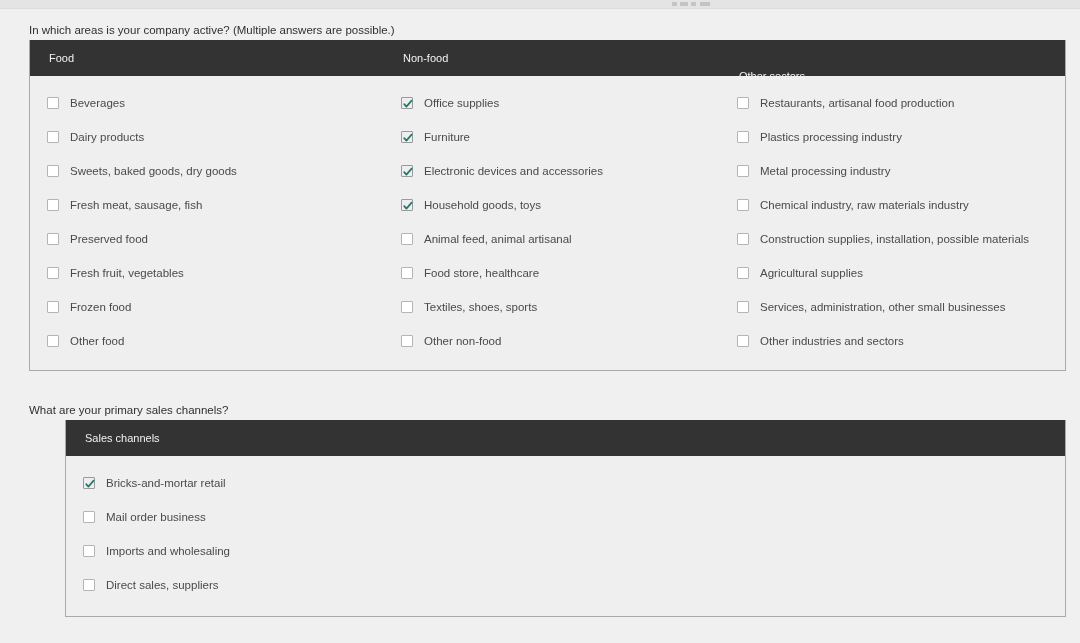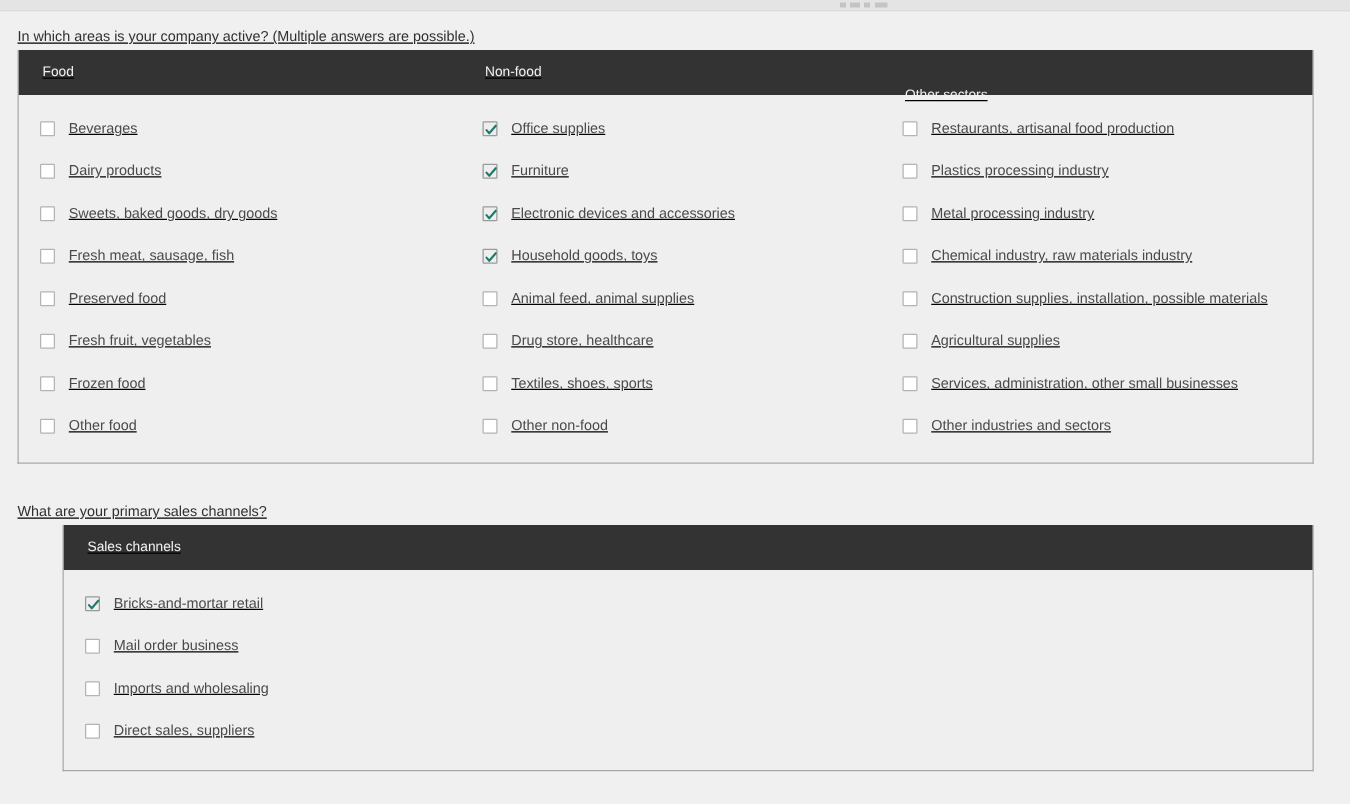--- a/index.html
+++ b/index.html
@@ -29,21 +29,21 @@
   }
   .top-strip .ghost {
     position: absolute;
     left: 672px;
     top: 2px;
     width: 38px;
     height: 4px;
     background: linear-gradient(to right,#b9b9b9 0 5px,transparent 5px 8px,#b9b9b9 8px 16px,transparent 16px 19px,#b9b9b9 19px 24px,transparent 24px 28px,#b9b9b9 28px 34px);
     opacity: .75;
   }
-  .section { position: absolute; left: 14px; text-decoration: underline; }
+  .section { position: absolute; left: 29px; }
   .q-label {
     font-size: 11.5px;
     color: #2f2f2f;
     line-height: 14px;
     margin-bottom: 3px;
     white-space: nowrap;
   }
   .panel {
     border: 1px solid #a9a9a9;
     border-top: none;
@@ -192,25 +192,25 @@
             <div class="row">
               <span class="cb checked">
                 <svg width="12" height="12" viewBox="0 0 12 12">
                   <path d="M2.2 6.1 L4.4 8.6 L9.6 2.6" fill="none" stroke="#1f7a6a" stroke-width="1.7" stroke-linecap="round" stroke-linejoin="round"></path>
                 </svg>
               </span>
               <span class="row-label">Household goods, toys</span>
             </div>
             <div class="row">
               <span class="cb"></span>
-              <span class="row-label">Animal feed, animal supplies</span>
-            </div>
-            <div class="row">
-              <span class="cb"></span>
-              <span class="row-label">Drug store, healthcare</span>
+              <span class="row-label">Animal feed, animal artisanal</span>
+            </div>
+            <div class="row">
+              <span class="cb"></span>
+              <span class="row-label">Food store, healthcare</span>
             </div>
             <div class="row">
               <span class="cb"></span>
               <span class="row-label">Textiles, shoes, sports</span>
             </div>
             <div class="row">
               <span class="cb"></span>
               <span class="row-label">Other non-food</span>
             </div>
           </div>

